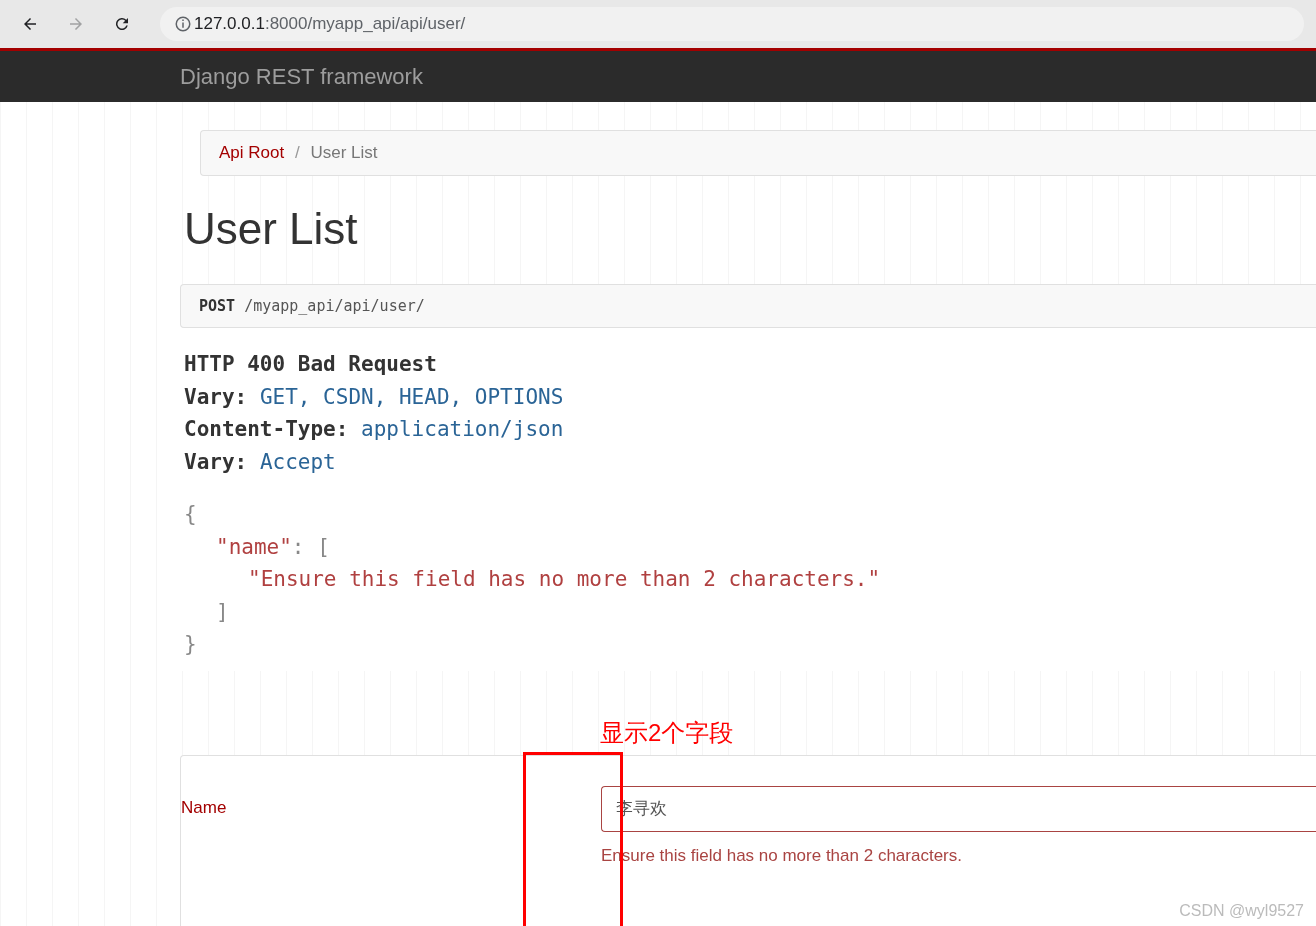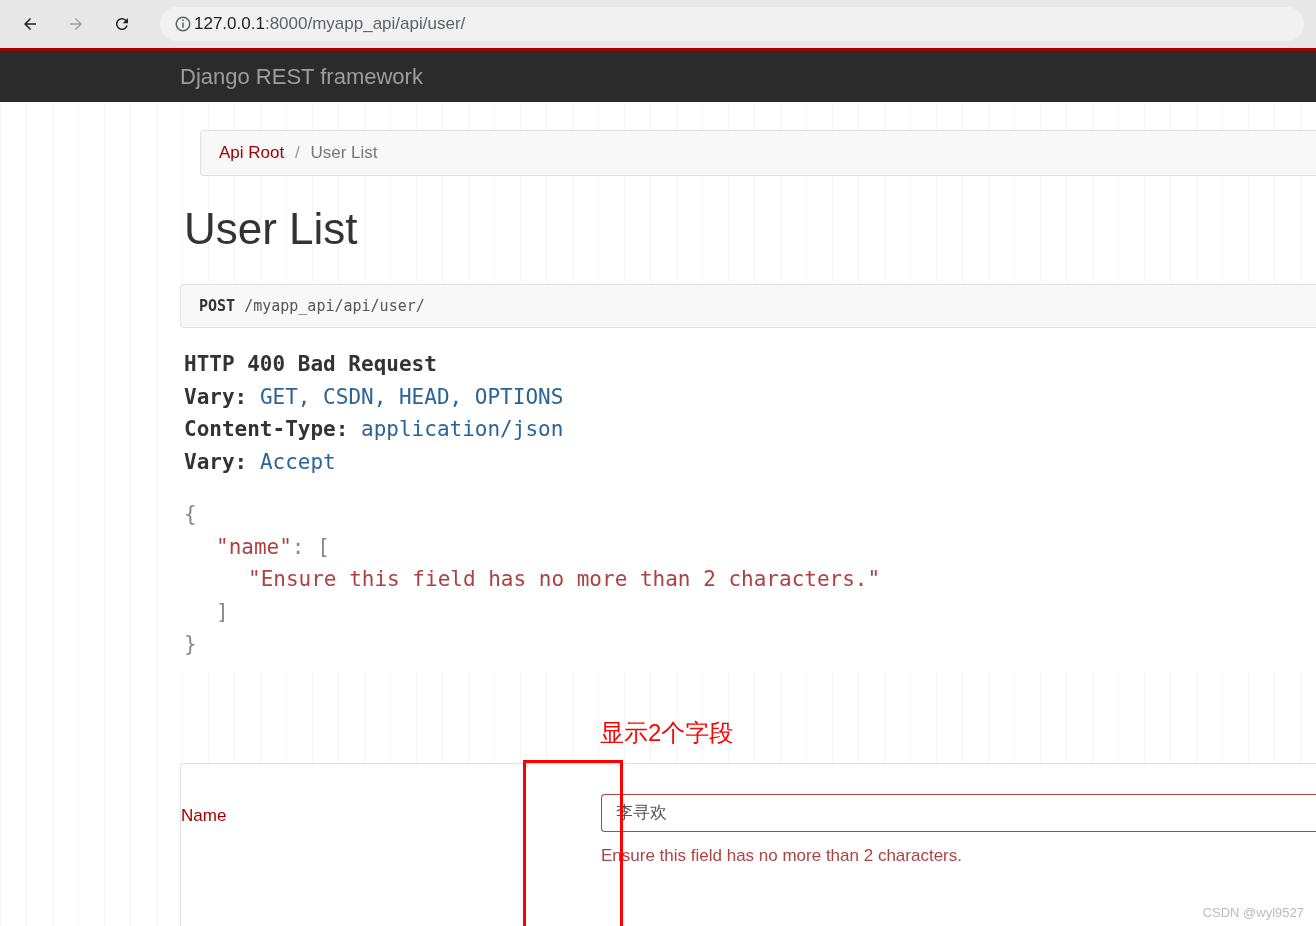--- a/index.html
+++ b/index.html
@@ -97,21 +97,21 @@
     .json-body { margin-top: 20px; }
     .brace { color: #888; }
     .jkey { color: #b04040; }
     .jstr { color: #b04040; }
     .ind1 { padding-left: 32px; }
     .ind2 { padding-left: 64px; }
 
     .annotation {
       color: #ff0000;
       font-size: 24px;
-      margin: 46px 0 14px 420px;
+      margin: 46px 0 6px 420px;
     }
 
     .form-panel {
       background: #fff;
       border: 1px solid #e0e0e0;
       border-right: none;
       border-radius: 4px 0 0 4px;
       padding: 22px 0 30px;
     }
     .form-row {
@@ -137,36 +137,36 @@
       padding-right: 24px;
       padding-top: 12px;
       font-weight: normal;
       font-size: 17px;
       color: #333;
     }
     .form-label.err { color: #a30000; }
     .form-control-wrap { flex: 1; padding-right: 0; }
     .form-input {
       width: 100%;
-      height: 38px;
+      height: 46px;
       border: 1px solid #ccc;
       border-right: none;
       border-radius: 4px 0 0 4px;
       padding: 0 14px;
       font-size: 17px;
       color: #555;
     }
     .form-input.err { border-color: #a94442; color: #555; }
     .field-error { color: #a94442; font-size: 17px; margin: 14px 0 37px; }
     
     .watermark {
       position: fixed;
       right: 12px;
       bottom: 6px;
-      font-size: 13px;
+      font-size: 16px;
       color: #bbb;
     }
   </style>
 </head>
 <body>
 
 <div class="browser-toolbar">
   <div class="nav-btn">
     <svg viewBox="0 0 24 24">
         <path fill="#202124" d="M20 11H7.8l5.6-5.6L12 4l-8 8 8 8 1.4-1.4L7.8 13H20z"></path>

